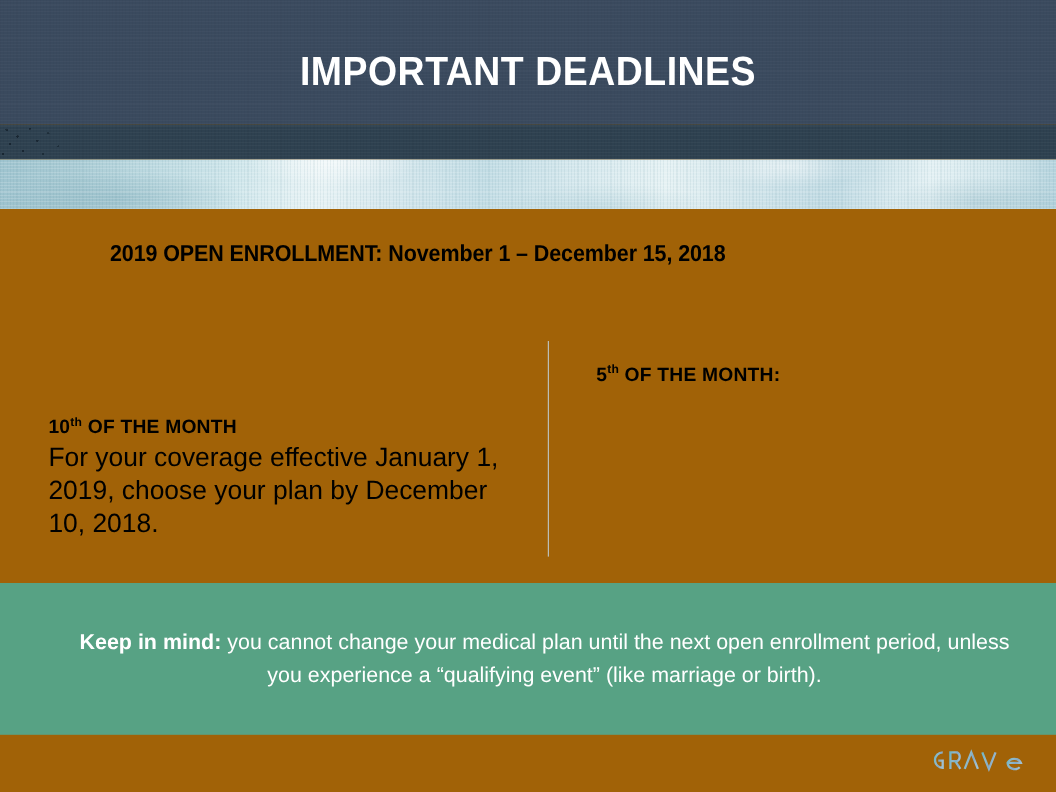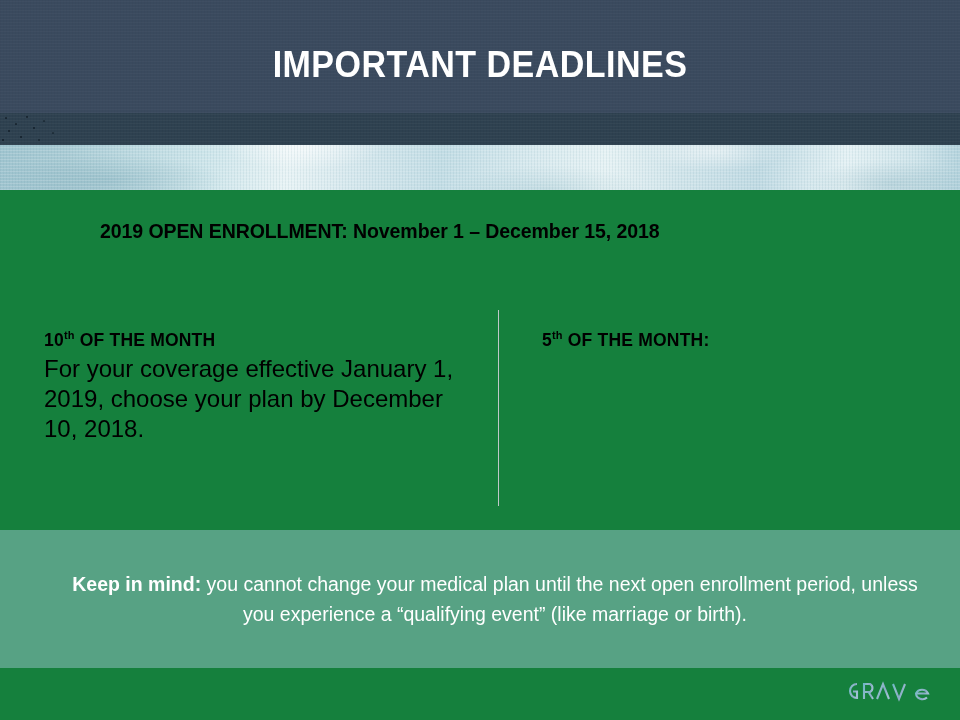--- a/index.html
+++ b/index.html
@@ -12,21 +12,21 @@
     height: 720px;
     overflow: hidden;
     font-family: "Liberation Sans", sans-serif;
     -webkit-font-smoothing: antialiased;
   }
 
   .slide {
     position: relative;
     width: 960px;
     height: 720px;
-    background: #15803d;
+    background: #a16207;
   }
 
   
   .header-band-top {
     position: absolute;
     left: 0; top: 0;
     width: 960px;
     height: 113px;
     background: #3a4a5e;
   }
@@ -156,21 +156,21 @@
     position: absolute;
     left: 0; top: 310px;
     width: 960px;
     height: 200px;
   }
   .col {
     position: absolute;
     top: 18px;
     color: #000000;
   }
-  .col-left  { left: 44px;  width: 410px; }
+  .col-left  { left: 44px;  width: 410px; margin-top: 48px; }
   .col-right { left: 542px; width: 380px; }
 
   .col-heading {
     font-family: "Liberation Sans", sans-serif;
     font-weight: bold;
     font-size: 17.5px;
     line-height: 25px;
     letter-spacing: .2px;
     margin: 0 0 1px 0;
   }

